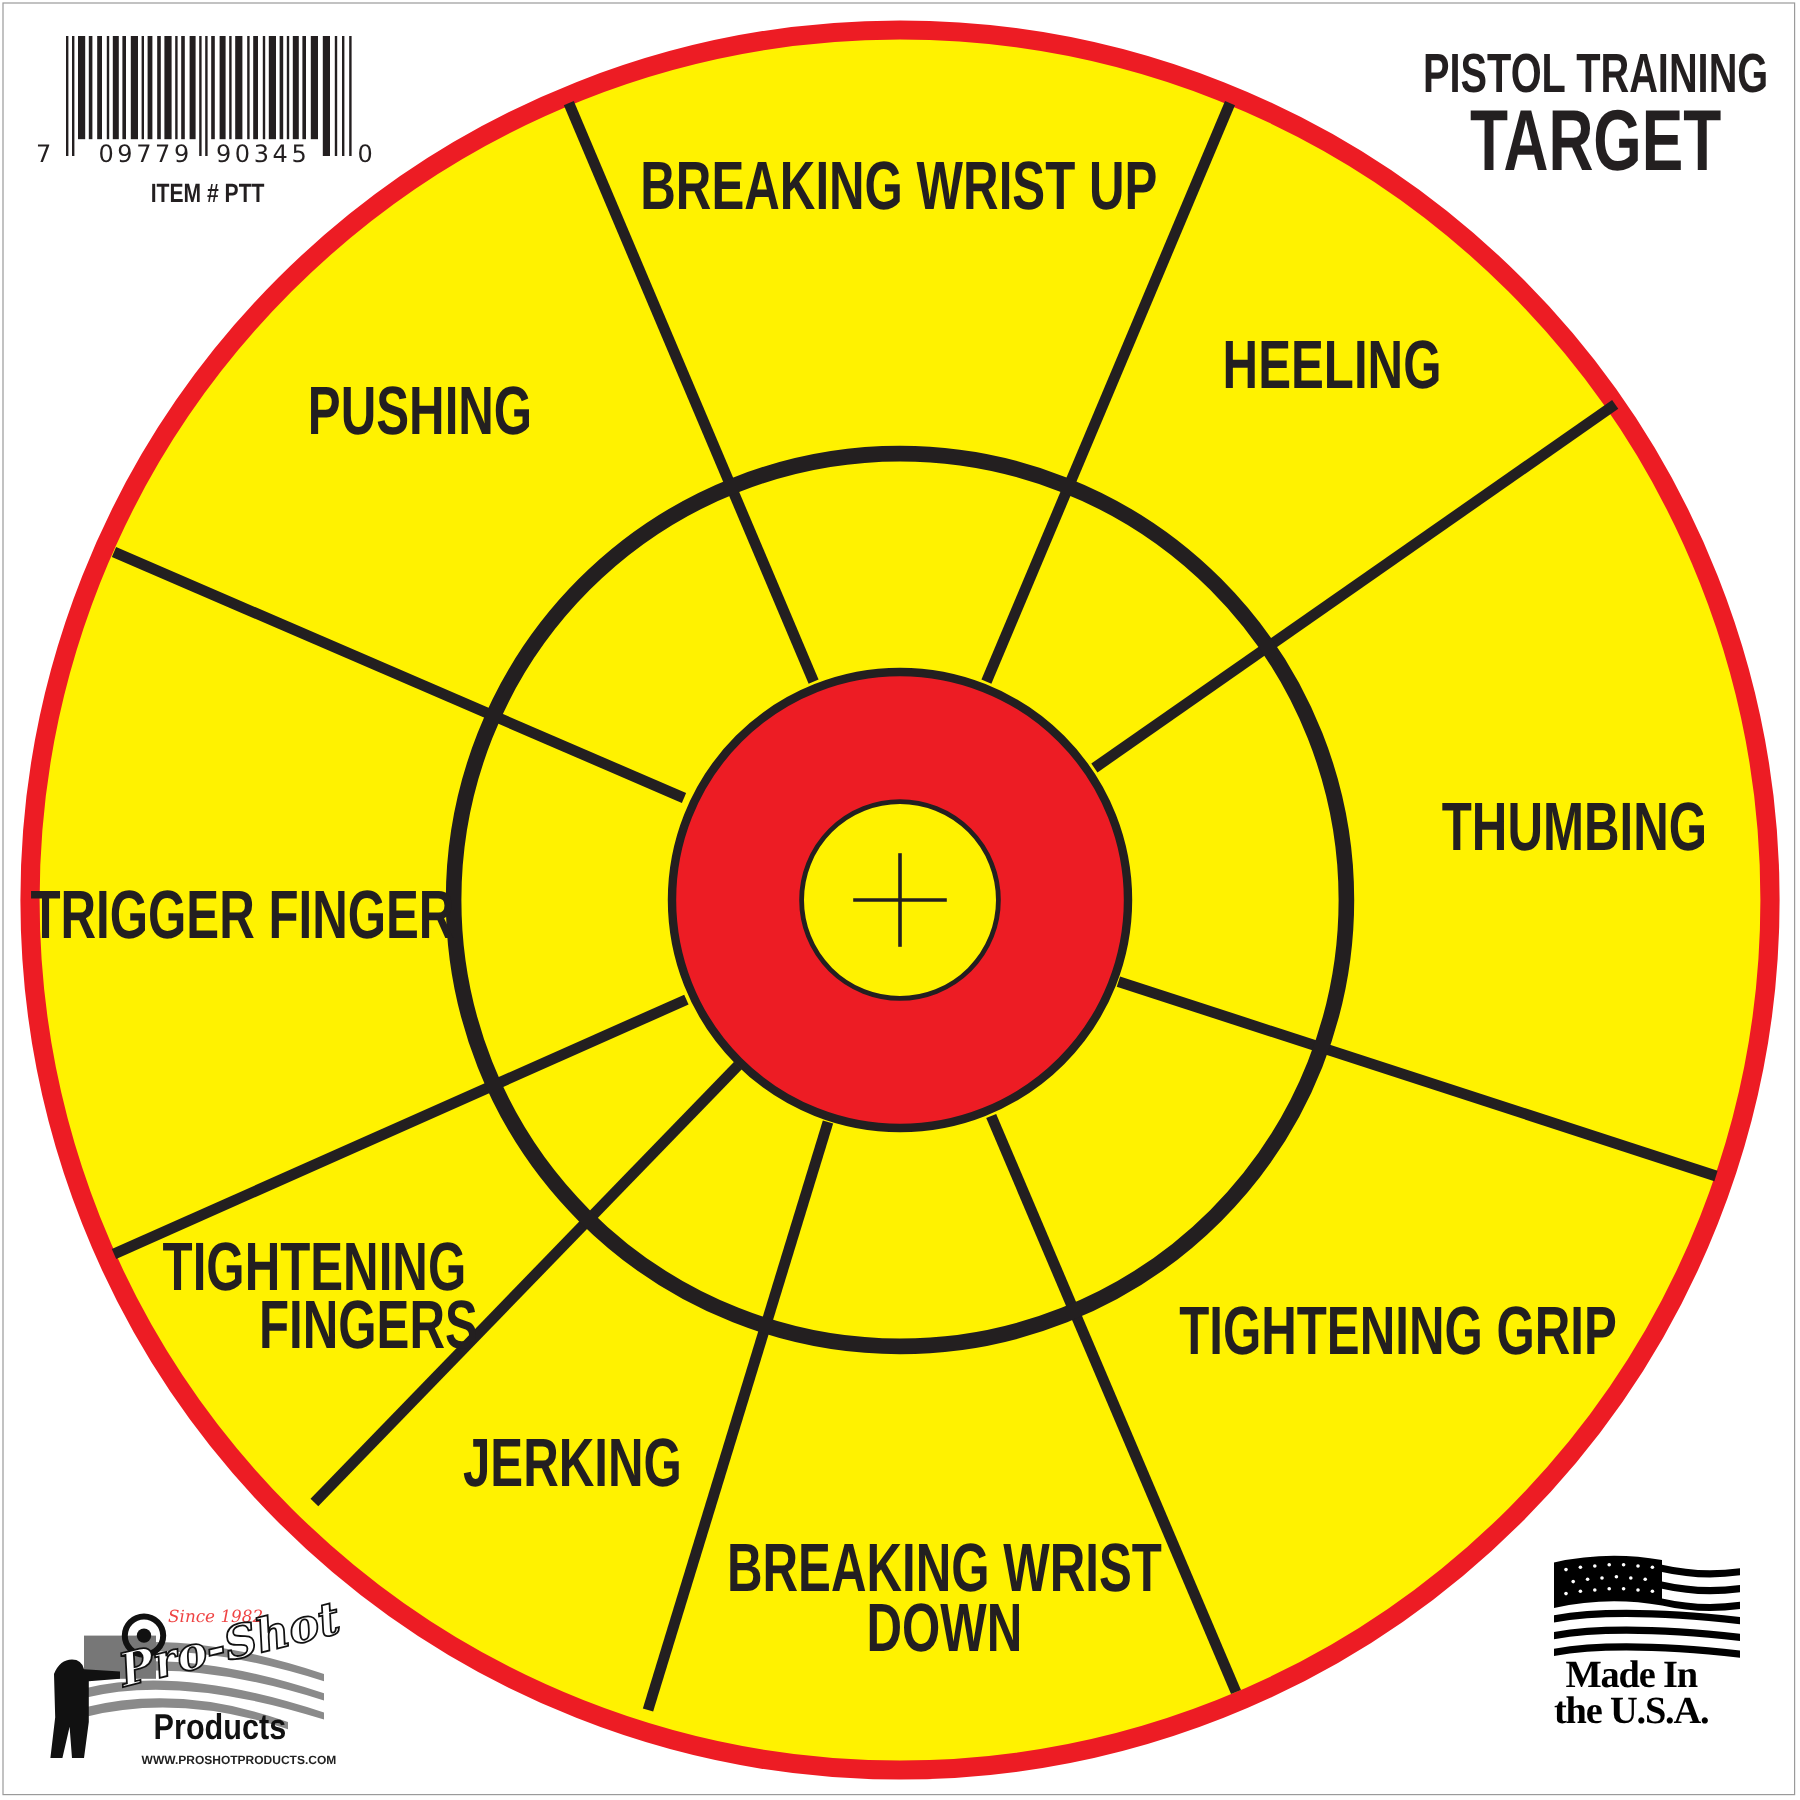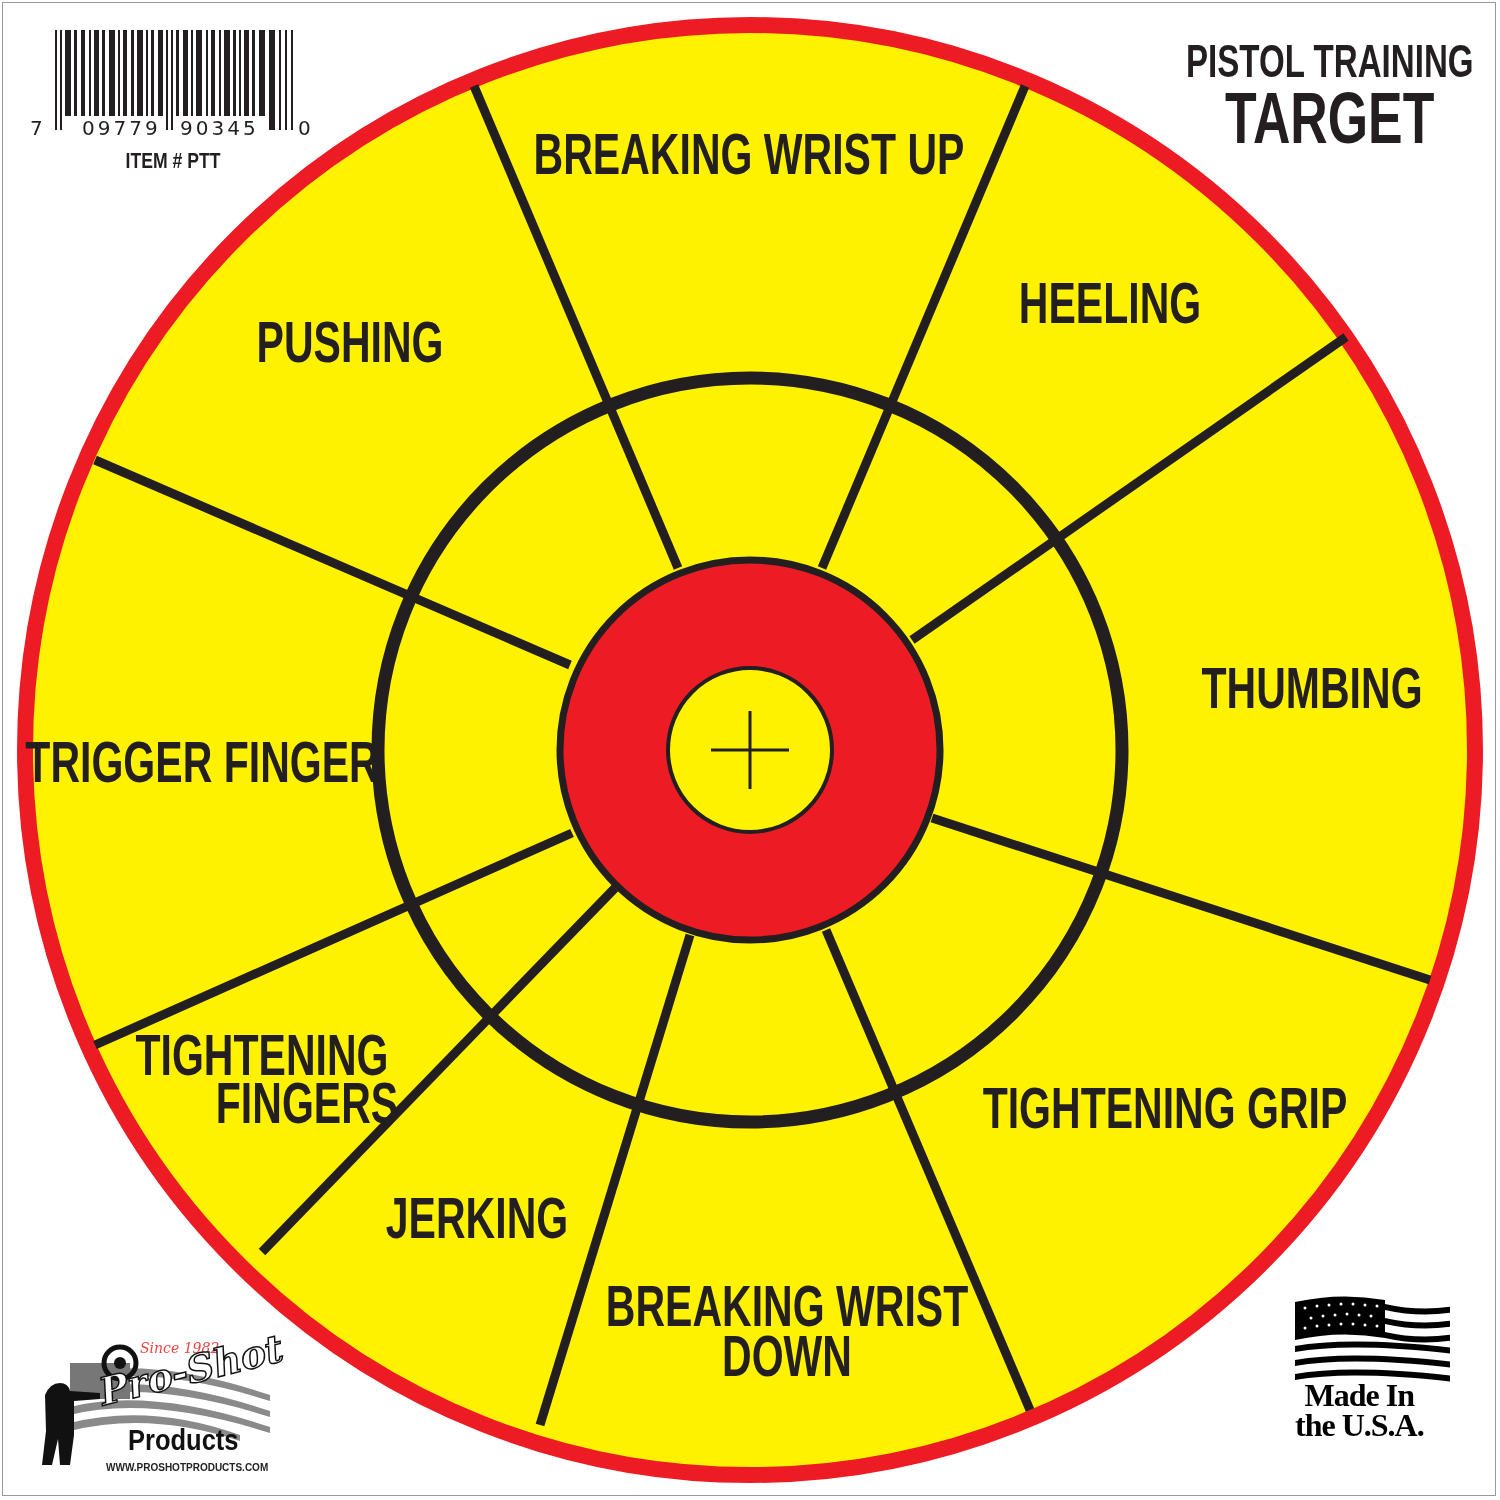--- a/index.html
+++ b/index.html
@@ -10,21 +10,21 @@
   .barcode { position:absolute; left:55px; top:30px; width:240px; height:100px; }
   .barcode-digits { position:absolute; top:116px; font-family:"DejaVu Sans", sans-serif; font-size:20px; color:#231F20; letter-spacing:3px; }
   .item-no { position:absolute; left:60px; top:148px; width:226px; text-align:center; font-family:"Liberation Sans", sans-serif; font-weight:700; font-size:22px; color:#231F20; transform:scaleX(0.8); transform-origin:center; }
   .title { position:absolute; right:26px; top:38px; text-align:center; font-family:"Liberation Sans", sans-serif; font-weight:700; color:#231F20; line-height:1; }
   .title .l1 { display:block; font-size:46px; transform:scaleX(0.72); transform-origin:right; white-space:nowrap; }
   .title .l2 { display:block; font-size:72px; margin-top:-2px; transform:scaleX(0.72); transform-origin:right; white-space:nowrap; }
   .logo { position:absolute; left:30px; top:1335px; width:250px; height:140px; }
   .usa { position:absolute; left:1290px; top:1290px; width:160px; height:190px; }
   .usa-text { position:absolute; left:1295px; top:1380px; font-family:"Liberation Serif", serif; font-weight:700; font-size:32px; line-height:30px; color:#000; letter-spacing:-1px;text-align:center; }
   .brand-word { position:absolute; left:128px; top:1423px; font-family:"Liberation Sans", sans-serif; font-weight:700; font-size:30px; color:#111; transform:scaleX(0.85); transform-origin:left; }
-  .brand-url { position:absolute; left:106px; top:1462px; font-family:"Liberation Sans", sans-serif; font-weight:700; font-size:10px; color:#222; }
+  .brand-url { position:absolute; left:118px; top:1462px; font-family:"Liberation Sans", sans-serif; font-weight:700; font-size:10px; color:#222; }
   .brand-since { position:absolute; left:140px; top:1340px; font-family:"DejaVu Serif", serif; font-style:italic; font-size:14px; color:#ef4444; }
   .brand-script { position:absolute; left:100px; top:1370px; font-family:"DejaVu Serif", serif; font-style:italic; font-weight:700; font-size:38px; color:#fff; -webkit-text-stroke:1.5px #111; transform:rotate(-14deg); transform-origin:left; }
 </style>
 </head>
 <body>
 
 <div class="frame"></div>
 
 <svg class="barcode" viewBox="0 0 240 100" preserveAspectRatio="none">
   <g fill="#231F20">

